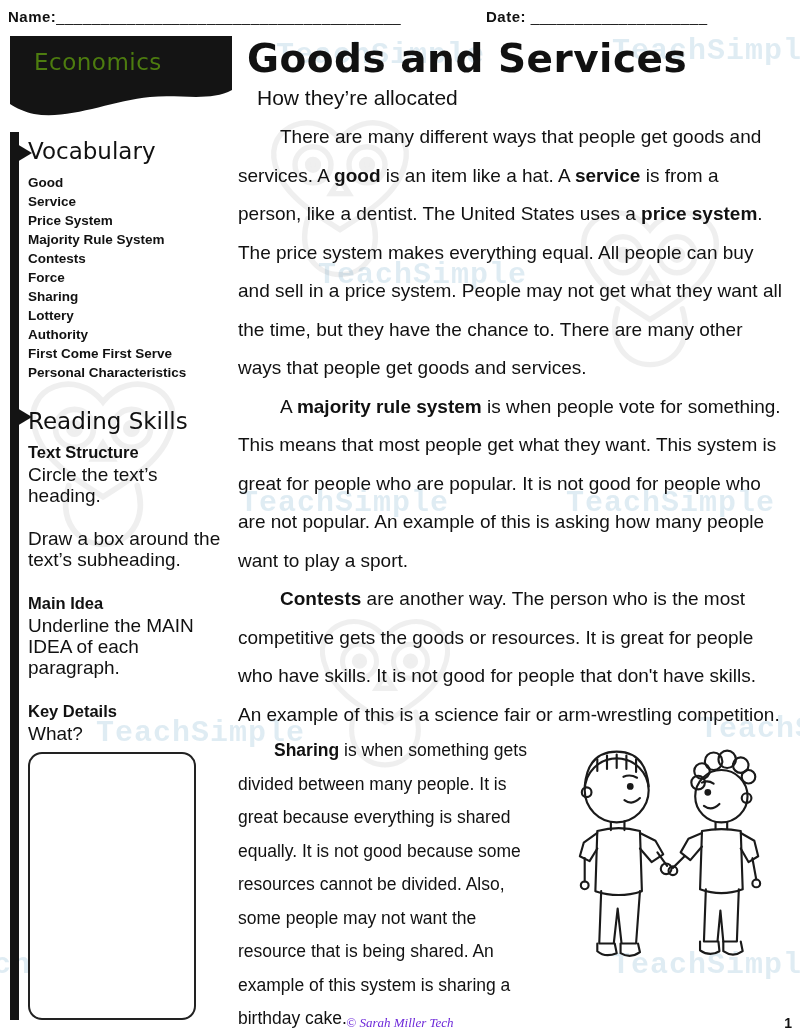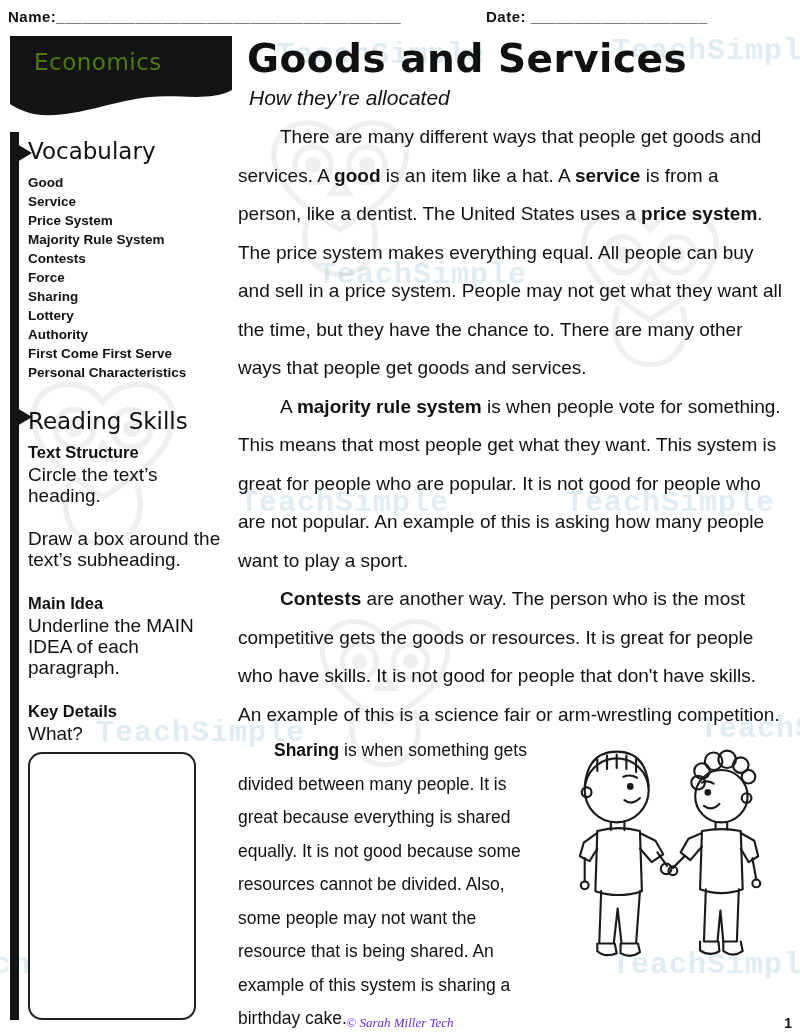--- a/index.html
+++ b/index.html
@@ -15,41 +15,41 @@
     font-size:30px; color:#0369a1; opacity:0.12; letter-spacing:1px; white-space:nowrap;
   }
   .owl { position:absolute; opacity:0.09; }
 
   
   .content { position:absolute; inset:0; z-index:1; }
 
   
   .header-row { position:absolute; top:8px; left:8px; right:8px; font-size:15px; font-weight:bold; letter-spacing:.5px; }
   .date-group { position:absolute; left:478px; top:0; }
-  .blank-line { font-weight:bold; }
+  .blank-line { font-weight:normal; }
 
   
   .econ-box { position:absolute; left:10px; top:36px; width:222px; height:94px; }
   .econ-label { position:absolute; left:24px; top:13px; color:#4d7c0f; font-family:"DejaVu Sans", sans-serif; font-size:23px; letter-spacing:.5px; }
   .vbar { position:absolute; left:10px; top:132px; width:9px; height:888px; background:#141414; }
   .tab { position:absolute; left:17px; width:0; height:0; border-top:9px solid transparent; border-bottom:9px solid transparent; border-left:15px solid #141414; }
   .tab-vocab { top:144px; }
   .tab-rs { top:408px; }
   .sidebar { position:absolute; left:28px; top:138px; width:202px; }
   .side-heading { font-family:"DejaVu Sans", sans-serif; font-weight:normal; font-size:23px; margin:0 0 9px 0; }
   .rs-heading { margin-top:26px; }
   .vocab-item { font-weight:bold; font-size:13.5px; line-height:19px; }
   .skill-title { font-weight:bold; font-size:16.5px; margin-top:24px; }
   .skill-text { font-size:19px; line-height:21px; margin-top:2px; }
   .skill-text.gap { margin-top:22px; }
   .key-box { margin-top:8px; width:164px; height:264px; border:2px solid #222; border-radius:14px; background:#fff; }
 
   
   .main-title { position:absolute; left:247px; top:36px; margin:0; font-family:"DejaVu Sans", sans-serif; font-weight:bold; font-size:39px; letter-spacing:.5px; }
-  .main-subtitle { position:absolute; left:249px; top:86px; margin:0; font-weight:normal; font-size:21px;font-style:italic; }
+  .main-subtitle { position:absolute; left:257px; top:86px; margin:0; font-weight:normal; font-size:21px; }
   .main-body { position:absolute; left:238px; top:118px; width:545px; }
   .para { font-size:19px; line-height:38.5px; text-indent:42px; margin:0; }
   .para b { font-weight:bold; }
   .para.small { font-size:17.5px; line-height:33.5px; text-indent:36px; }
   .kids { float:right; width:226px; height:252px; margin:4px 0 0 10px; }
 
   
   .footer-credit { position:absolute; left:0; right:0; bottom:5px; text-align:center; font-family:"Liberation Serif", serif; font-style:italic; font-size:13px; color:#6d28d9; }
   .page-num { position:absolute; right:8px; bottom:5px; font-weight:bold; font-size:14px; }
 </style>

